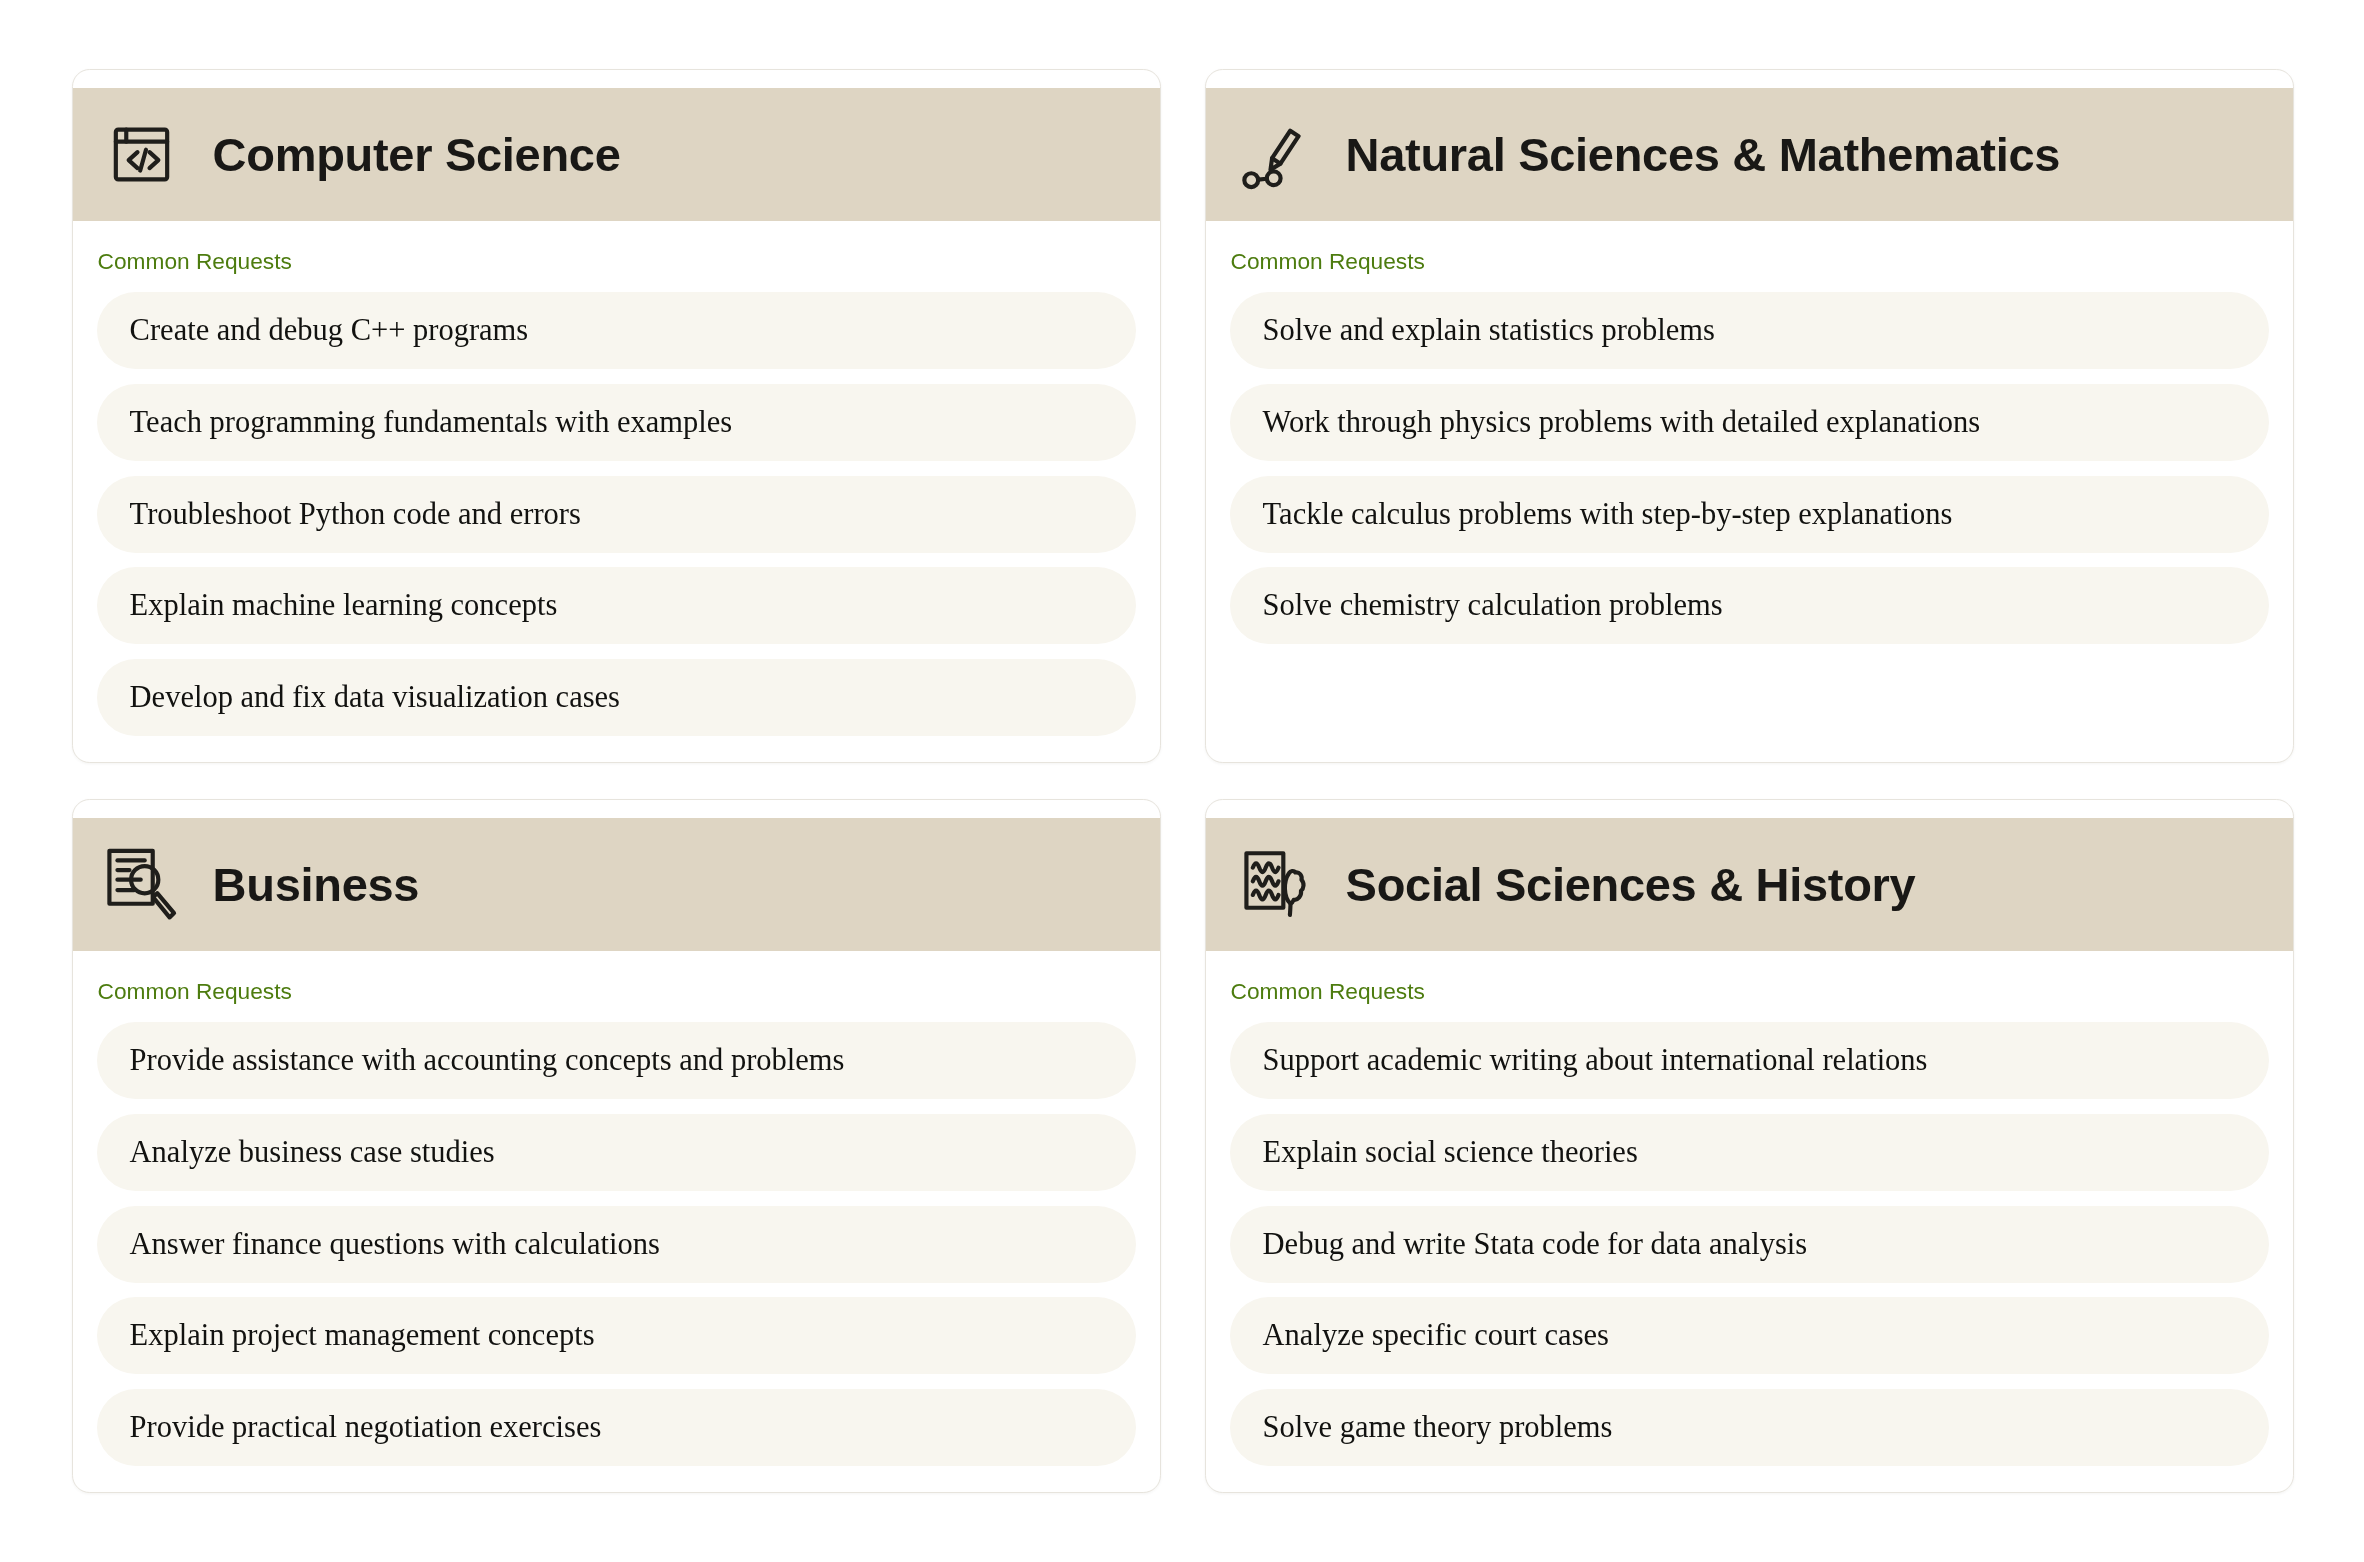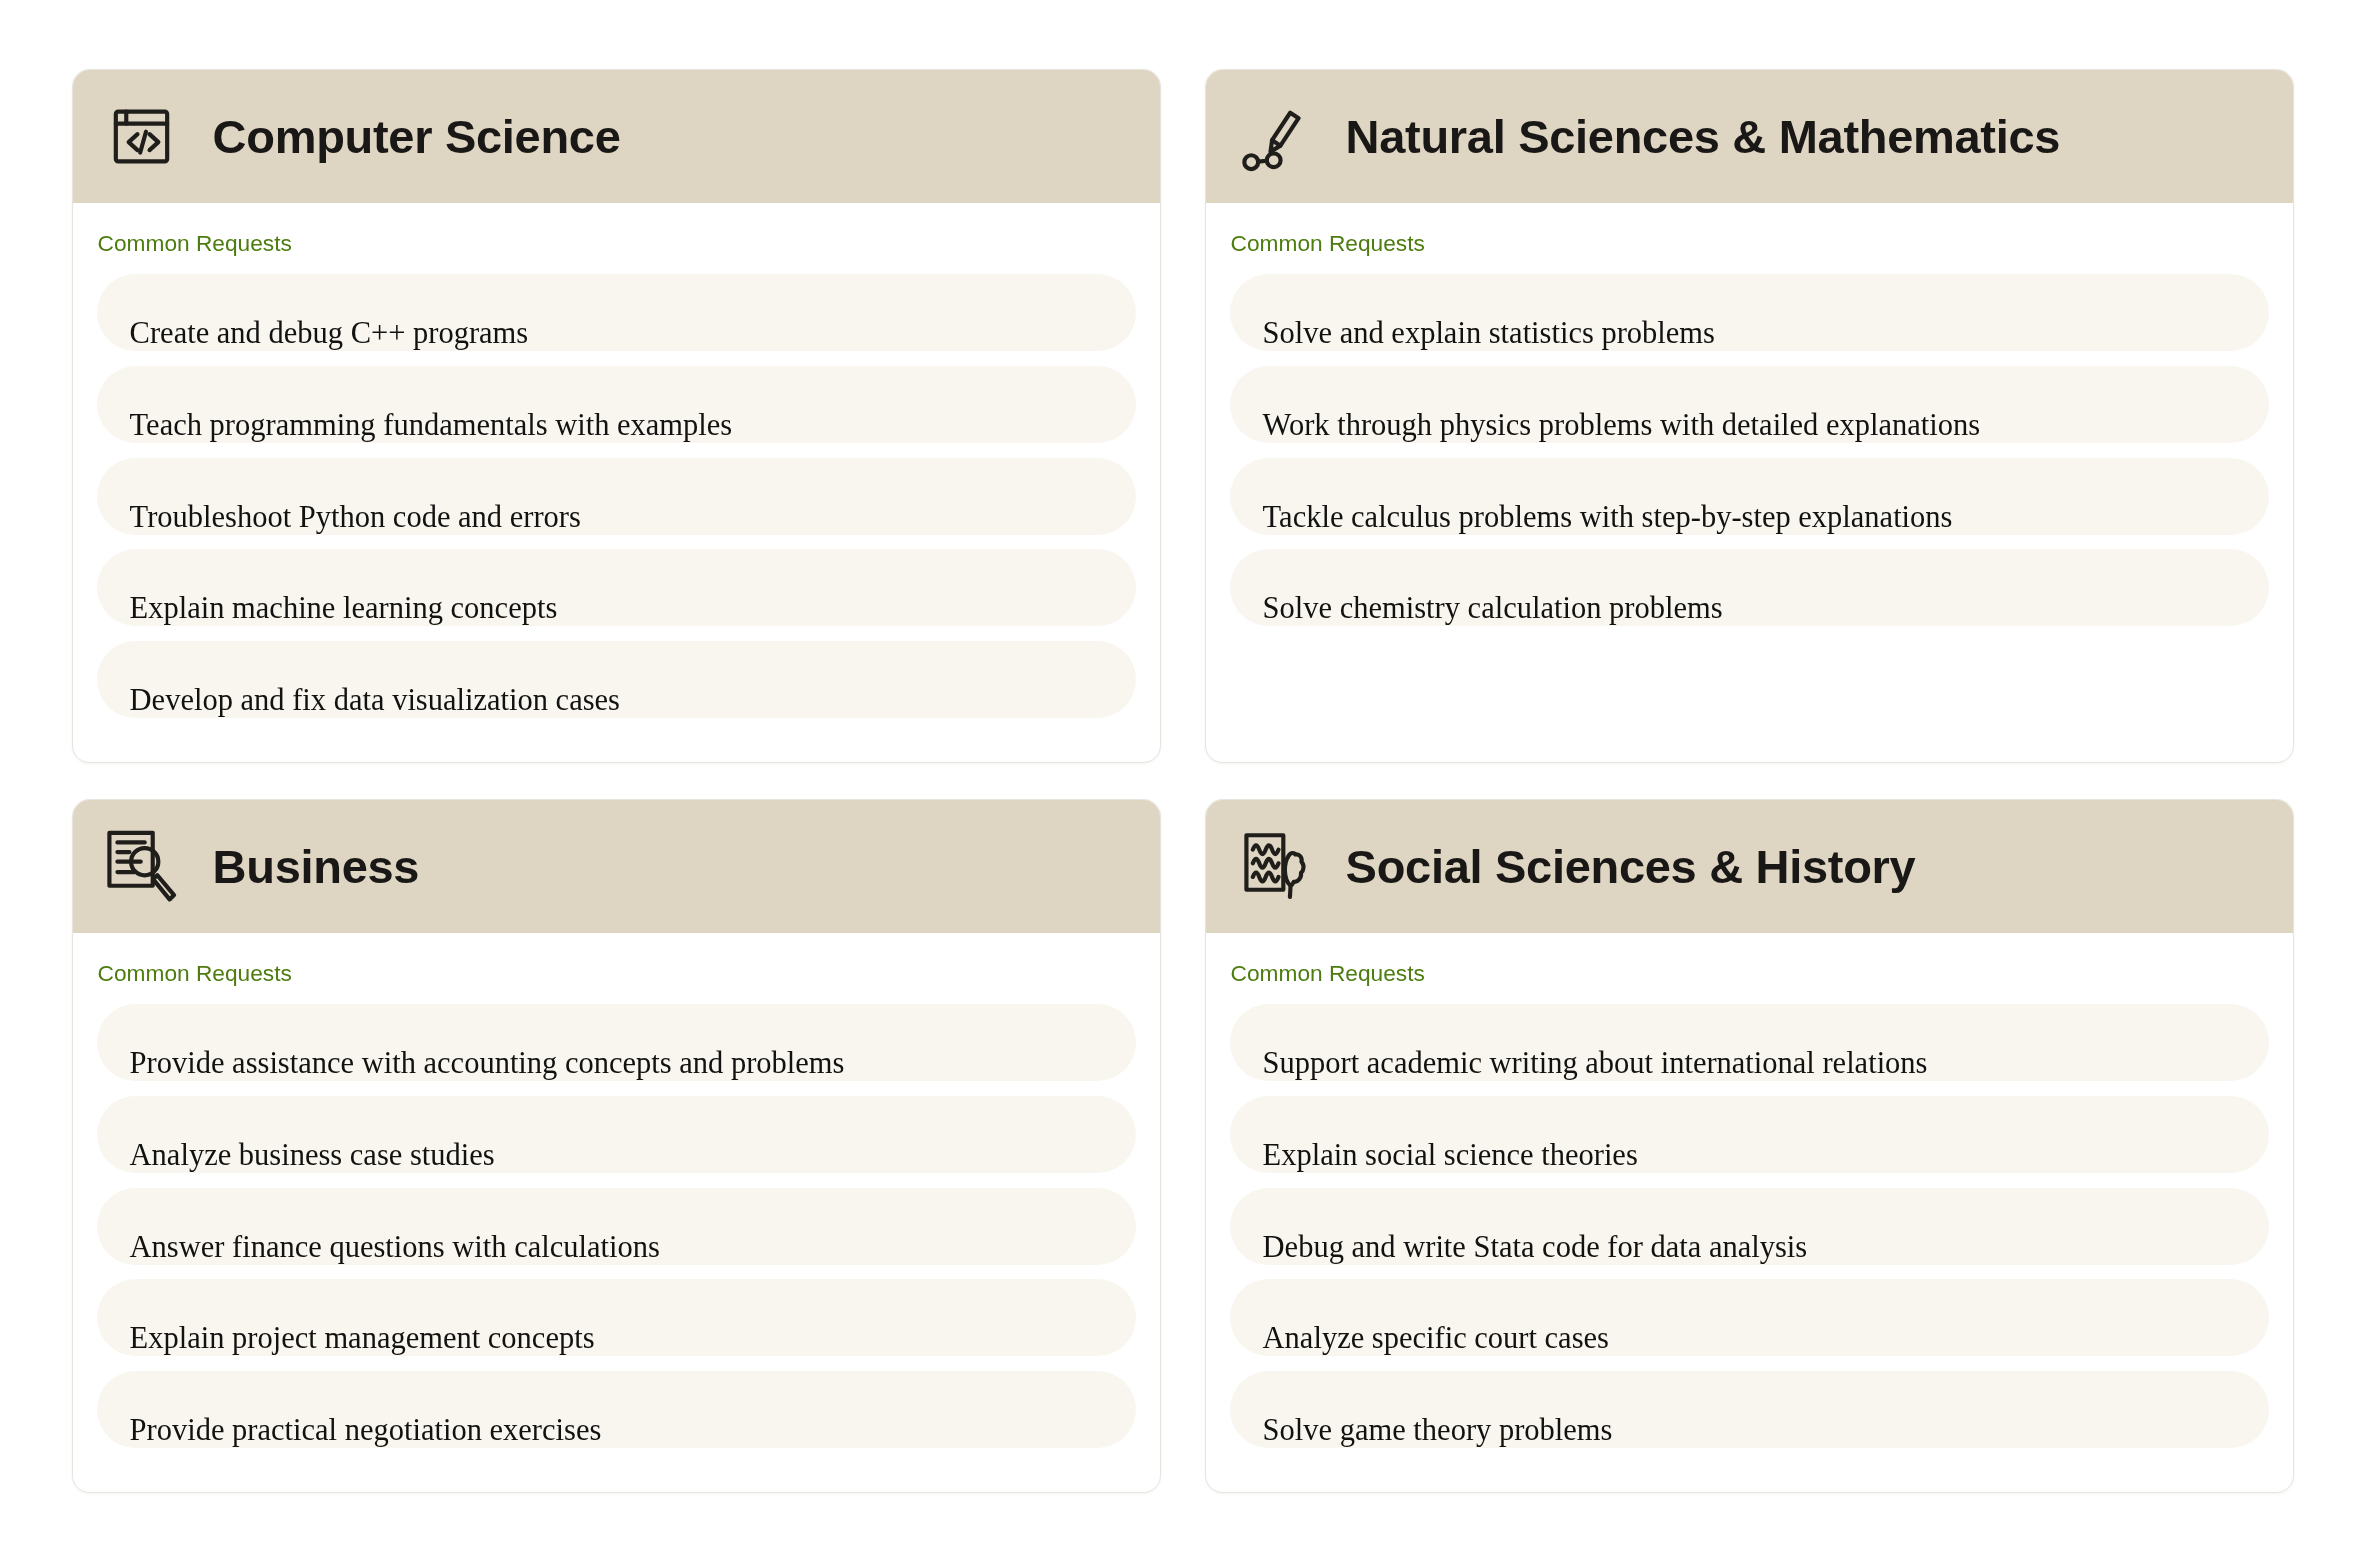--- a/index.html
+++ b/index.html
@@ -23,20 +23,21 @@
     border-radius: 17.7px;
     overflow: hidden;
     box-shadow: 0 1px 3px rgba(40,35,25,0.05);
   }
   .card-header {
     height: 133px;
     background: #ded5c3;
     display: flex;
     align-items: center;
     padding: 0 29.6px;
+    margin-top: 18px;
   }
   .icon { flex: 0 0 auto; display: block; margin-right: 33px; }
   .icon svg { display: block; width: 77px; height: 77px; }
   .card-title {
     font-size: 47px;
     font-weight: 700;
     letter-spacing: -0.3px;
     color: #191816;
     white-space: nowrap;
   }
@@ -48,21 +49,21 @@
     line-height: 29.6px;
     margin-bottom: 15.8px;
     padding-left: 1px;
   }
   .requests { list-style: none; }
   .pill {
     height: 77px;
     background: #f8f6ef;
     border-radius: 39px;
     display: flex;
-    align-items: flex-end;
+    align-items: center;
     padding: 0 33px;
     margin-bottom: 14.8px;
   }
   .pill:last-child { margin-bottom: 0; }
   .pill span {
     font-family: "Liberation Serif", serif;
     font-size: 30.5px;
     color: #121210;
     white-space: nowrap;
   }

